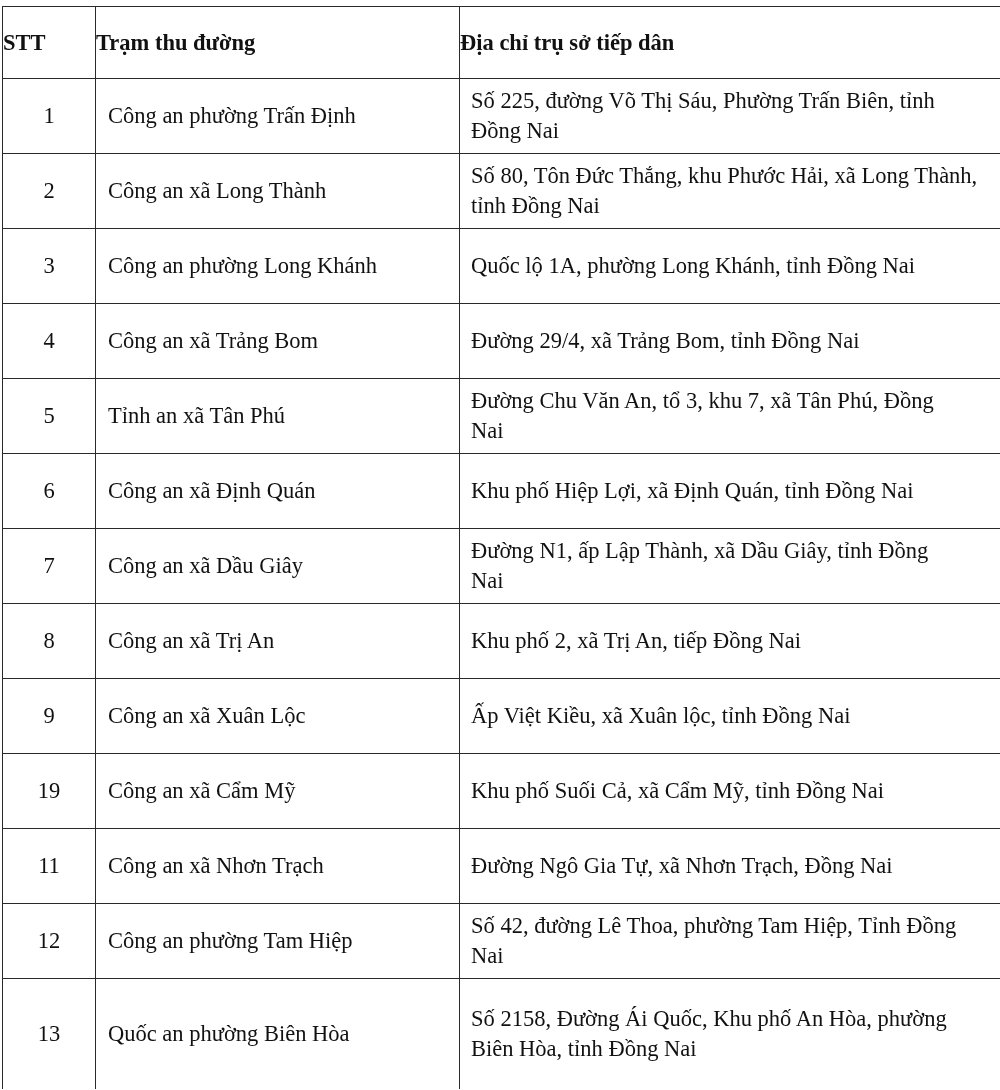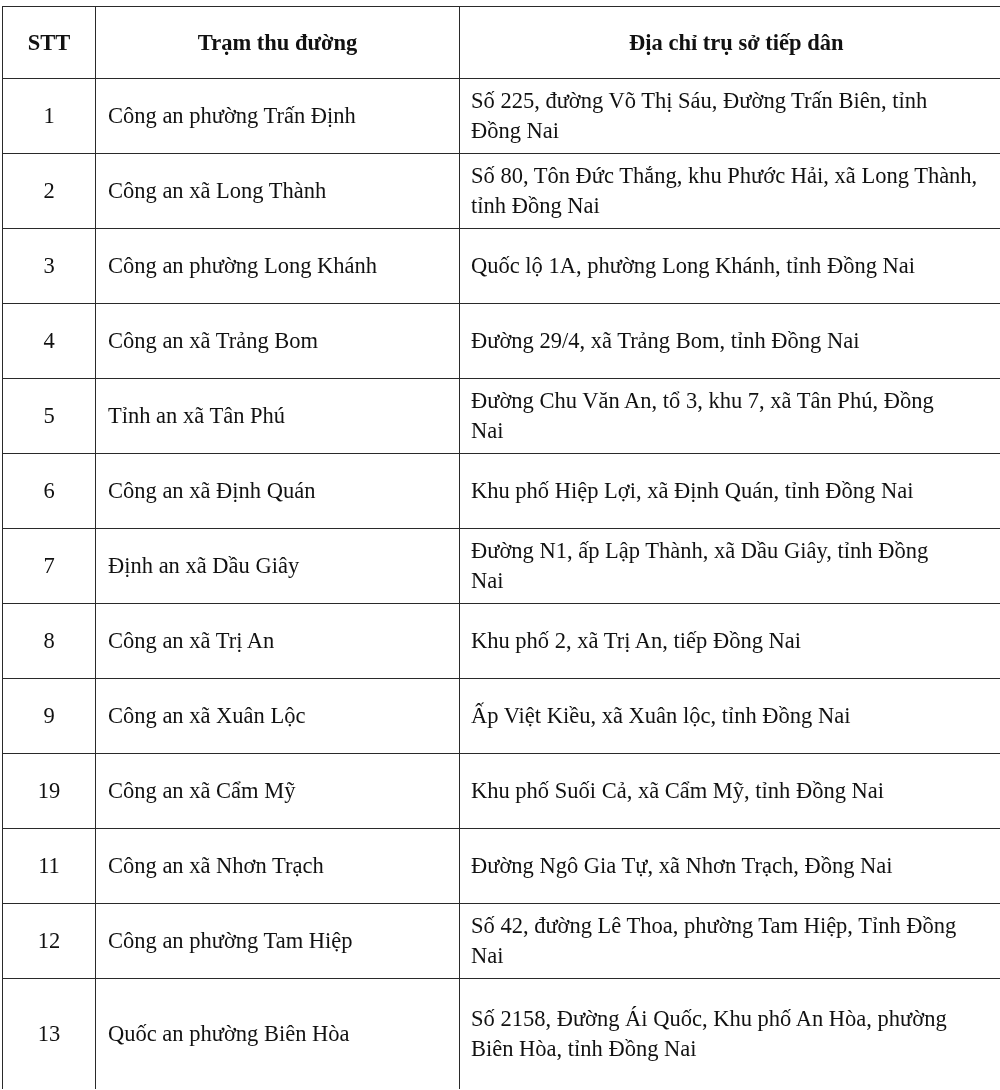--- a/index.html
+++ b/index.html
@@ -25,21 +25,21 @@
     }
     .doc-table th, .doc-table td {
       border: 1.5px solid #2a2a2a;
       padding: 0;
       vertical-align: middle;
       font-size: 22.5px;
       line-height: 30px;
     }
     .doc-table th {
       font-weight: bold;
-      text-align: center;
+      text-align: left;
       height: 71px;
     }
     .col-stt { width: 93px; }
     .col-station { width: 364px; }
     .col-address { width: 553px; }
     .doc-table td.stt {
       text-align: center;
     }
     .doc-table td.station {
       padding-left: 12px;
@@ -70,21 +70,21 @@
       <th>STT</th>
       <th>Trạm thu đường</th>
       <th class="no-right">Địa chỉ trụ sở tiếp dân</th>
     </tr>
   </thead>
   <tbody>
     <tr class="row">
       <td class="stt">1</td>
       <td class="station">Công an phường Trấn Định</td>
       <td class="address no-right">
-          <span class="addr-text" style="width:500px">Số 225, đường Võ Thị Sáu, Đường Trấn Biên, tỉnh Đồng Nai</span>
+          <span class="addr-text" style="width:500px">Số 225, đường Võ Thị Sáu, Phường Trấn Biên, tỉnh Đồng Nai</span>
         </td>
     </tr>
     <tr class="row">
       <td class="stt">2</td>
       <td class="station">Công an xã Long Thành</td>
       <td class="address no-right">
           <span class="addr-text" style="width:510px">Số 80, Tôn Đức Thắng, khu Phước Hải, xã Long Thành, tỉnh Đồng Nai</span>
         </td>
     </tr>
     <tr class="row">
@@ -110,21 +110,21 @@
     </tr>
     <tr class="row">
       <td class="stt">6</td>
       <td class="station">Công an xã Định Quán</td>
       <td class="address no-right">
           <span class="addr-text" style="width:530px">Khu phố Hiệp Lợi, xã Định Quán, tỉnh Đồng Nai</span>
         </td>
     </tr>
     <tr class="row">
       <td class="stt">7</td>
-      <td class="station">Định an xã Dầu Giây</td>
+      <td class="station">Công an xã Dầu Giây</td>
       <td class="address no-right">
           <span class="addr-text" style="width:480px">Đường N1, ấp Lập Thành, xã Dầu Giây, tỉnh Đồng Nai</span>
         </td>
     </tr>
     <tr class="row">
       <td class="stt">8</td>
       <td class="station">Công an xã Trị An</td>
       <td class="address no-right">
           <span class="addr-text" style="width:520px">Khu phố 2, xã Trị An, tiếp Đồng Nai</span>
         </td>

